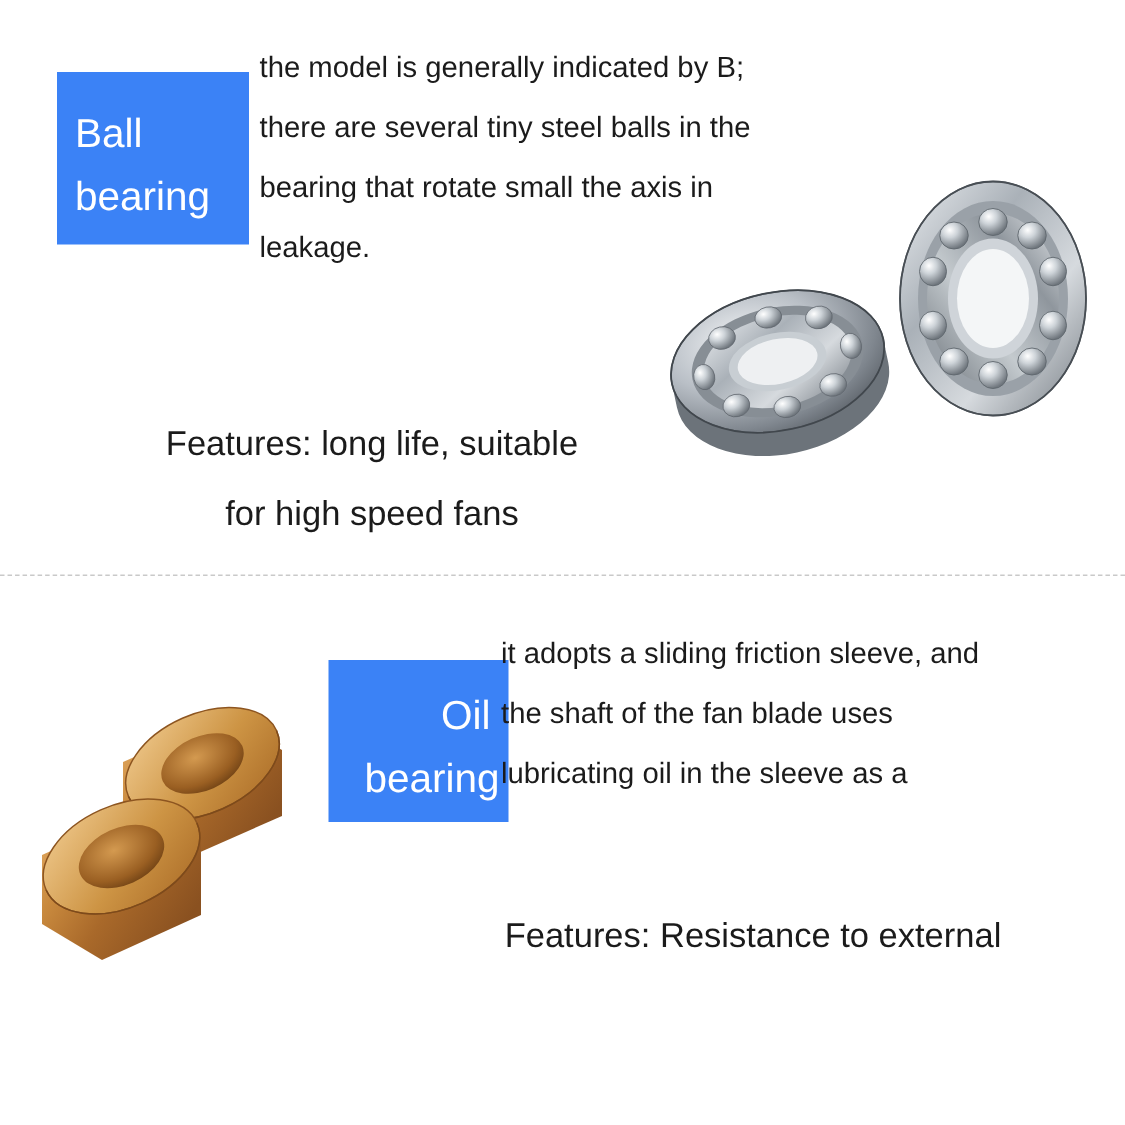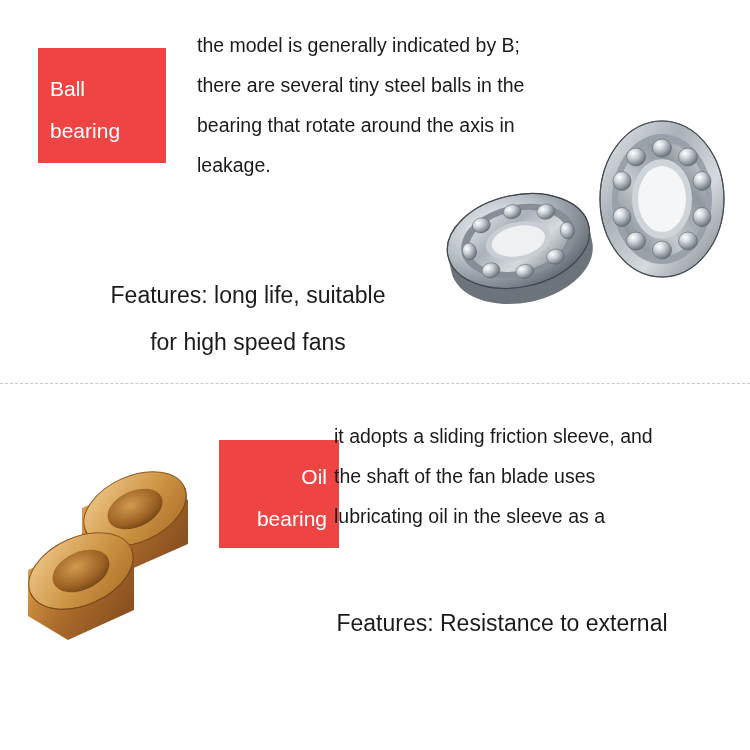--- a/index.html
+++ b/index.html
@@ -24,23 +24,23 @@
   
   .section-one {
     position: absolute;
     left: 0;
     top: 0;
     width: 750px;
     height: 383px;
   }
   .badge {
     position: absolute;
-    background: #ef4444;
+    background: #3b82f6;
     color: #ffffff;
-    font-size: 21px;
+    font-size: 27px;
     line-height: 42px;
     box-sizing: border-box;
   }
   .badge-ball {
     left: 38px;
     top: 48px;
     width: 128px;
     height: 115px;
     padding: 20px 0 0 12px;
   }
@@ -67,21 +67,21 @@
     position: absolute;
     color: #1b1b1b;
     font-size: 19.5px;
     line-height: 40px;
   }
   .text-ball {
     left: 173px;
     top: 25px;
     width: 400px;
   }
-  .text-ball .ln { display: block; white-space: nowrap; margin-left: 24px; }
+  .text-ball .ln { display: block; white-space: nowrap; }
 
   .features {
     position: absolute;
     color: #1b1b1b;
     font-size: 23px;
     line-height: 47px;
   }
   .features .ln { display: block; white-space: nowrap; text-align: center; }
   .features-ball {
     left: 38px;
@@ -147,21 +147,21 @@
   <div class="section-one">
 
     <div class="badge badge-ball">
       <span class="badge-line">Ball</span>
       <span class="badge-line">bearing</span>
     </div>
 
     <div class="body-text text-ball">
       <span class="ln">the model is generally indicated by B;</span>
       <span class="ln">there are several tiny steel balls in the</span>
-      <span class="ln">bearing that rotate around the axis in</span>
+      <span class="ln">bearing that rotate small the axis in</span>
       <span class="ln">leakage.</span>
     </div>
 
     <div class="features features-ball">
       <span class="ln">Features: long life, suitable</span>
       <span class="ln">for high speed fans</span>
     </div>
 
     <div class="ball-photo">
       <svg width="300" height="212" viewBox="0 0 300 212" xmlns="http://www.w3.org/2000/svg">

